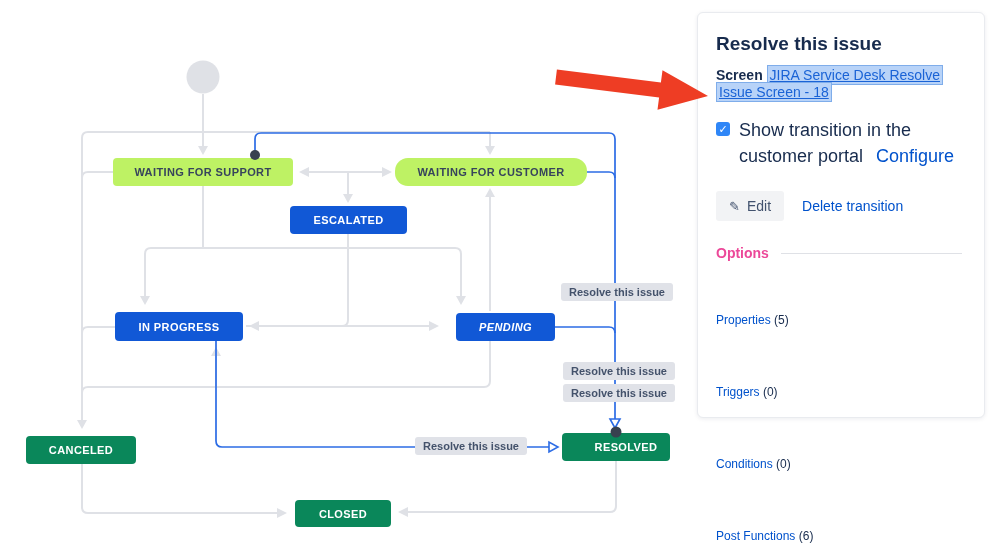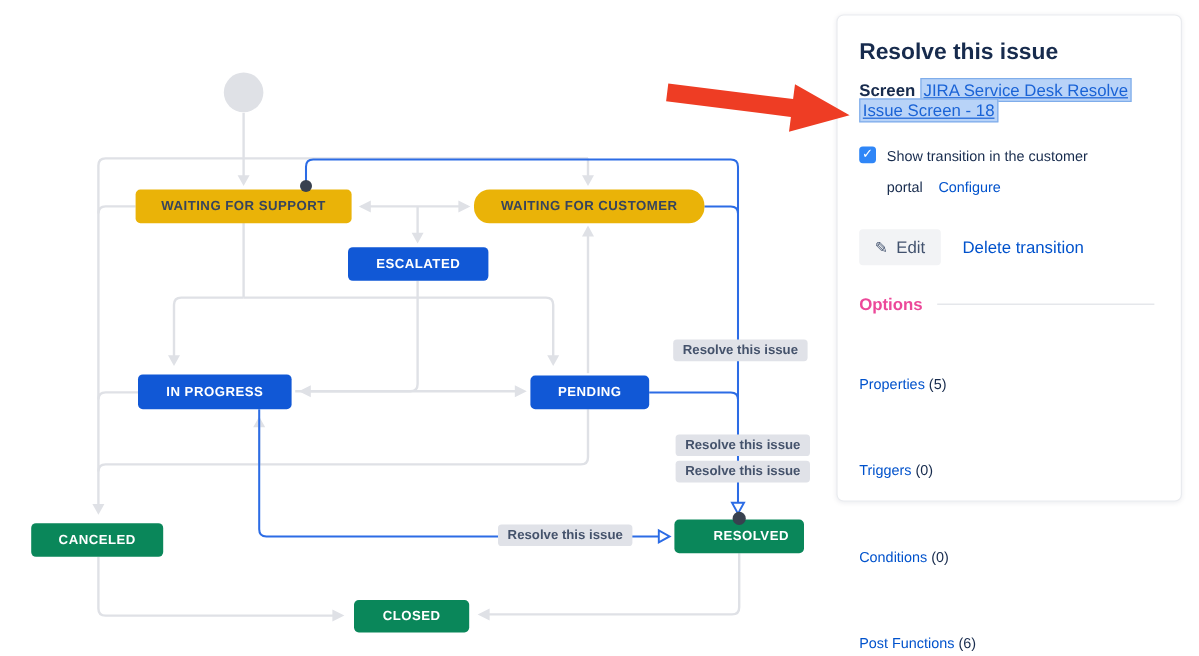--- a/index.html
+++ b/index.html
@@ -5,21 +5,21 @@
   * { margin:0; padding:0; box-sizing:border-box; }
   html,body { background:#ffffff; }
   body { font-family:"Liberation Sans", sans-serif; }
   #stage { position:relative; width:999px; height:547px; background:#fff; overflow:hidden; }
 
   
   .lines-svg, .overlay-svg, .red-arrow-svg { position:absolute; left:0; top:0; pointer-events:none; }
   .lines-svg { z-index:1; }
   .node { position:absolute; z-index:2; display:flex; align-items:center; justify-content:center;
           font-size:11px; font-weight:bold; letter-spacing:.4px; border-radius:4px; cursor:pointer; }
-  .node.gray  { background:#eab308; color:#37445c; }
+  .node.gray  { background:#bef264; color:#37445c; }
   .node.blue  { background:#1158d6; color:#ffffff; }
   .node.green { background:#0a875a; color:#ffffff; }
 
   .tlabel { position:absolute; z-index:3; background:#e0e2e8; color:#44526b; font-size:11px;
             font-weight:bold; padding:3px 8px; border-radius:3px; white-space:nowrap; cursor:pointer; }
   .overlay-svg { z-index:4; }
   .red-arrow-svg { z-index:10; }
 
   
   .panel { position:absolute; left:697px; top:12px; width:288px; height:406px; z-index:5;
@@ -28,21 +28,21 @@
   .panel h1 { font-size:19px; font-weight:bold; color:#172b4d; margin-bottom:12px; }
   .screen-block { font-size:14px; line-height:17px; margin-bottom:16px; }
   .screen-block b { font-weight:bold; }
   .screen-link { color:#1a63d6; text-decoration:underline; background:#b8d3f8;
                  border:1px solid #7fadea; padding:1px 2px; cursor:pointer;
                  -webkit-box-decoration-break:clone; box-decoration-break:clone; }
   .check-row { display:flex; align-items:flex-start; margin-bottom:22px; }
   .checkbox { width:14px; height:14px; margin-top:5px; border-radius:3px; background:#2f86f7;
               color:#fff; font-size:11px; line-height:14px; text-align:center; flex:0 0 14px;
               cursor:pointer; }
-  .check-text { margin-left:9px; font-size:12px; line-height:26px; width:240px; }
+  .check-text { margin-left:9px; font-size:18px; line-height:26px; width:240px; }
   .link { color:#0052cc; text-decoration:none; cursor:pointer; }
   .configure { margin-left:13px; }
   .btn-row { display:flex; align-items:center; margin-bottom:24px; }
   .edit-btn { background:#f2f3f5; border:none; border-radius:3px; padding:7px 13px;
               font-size:14px; color:#42526e; font-family:inherit; cursor:pointer;
               display:inline-flex; align-items:center; }
   .edit-btn .pencil { margin-right:7px; font-size:13px; }
   .delete-link { margin-left:18px; font-size:14px; }
   .options-head { display:flex; align-items:center; margin-bottom:14px; }
   .options-head h2 { font-size:14px; font-weight:bold; color:#ec4899; }
@@ -117,21 +117,21 @@
     </div>
   <div class="node gray" style="left:395px; top:158px; width:192px; height:28px;border-radius:13px;">
       <span>WAITING FOR CUSTOMER</span>
     </div>
   <div class="node blue" style="left:290px; top:206px; width:117px; height:28px;">
       <span>ESCALATED</span>
     </div>
   <div class="node blue" style="left:115px; top:312px; width:128px; height:29px;">
       <span>IN PROGRESS</span>
     </div>
-  <div class="node blue" style="left:442px; top:313px; width:99px;  height:28px;">
+  <div class="node blue" style="left:456px; top:313px; width:99px;  height:28px;font-style:italic;">
       <span>PENDING</span>
     </div>
   <div class="node green" style="left:26px;  top:436px; width:110px; height:28px;">
       <span>CANCELED</span>
     </div>
   <div class="node green" style="left:562px; top:433px; width:108px; height:28px;padding-left:20px;">
       <span>RESOLVED</span>
     </div>
   <div class="node green" style="left:295px; top:500px; width:96px;  height:27px;">
       <span>CLOSED</span>

